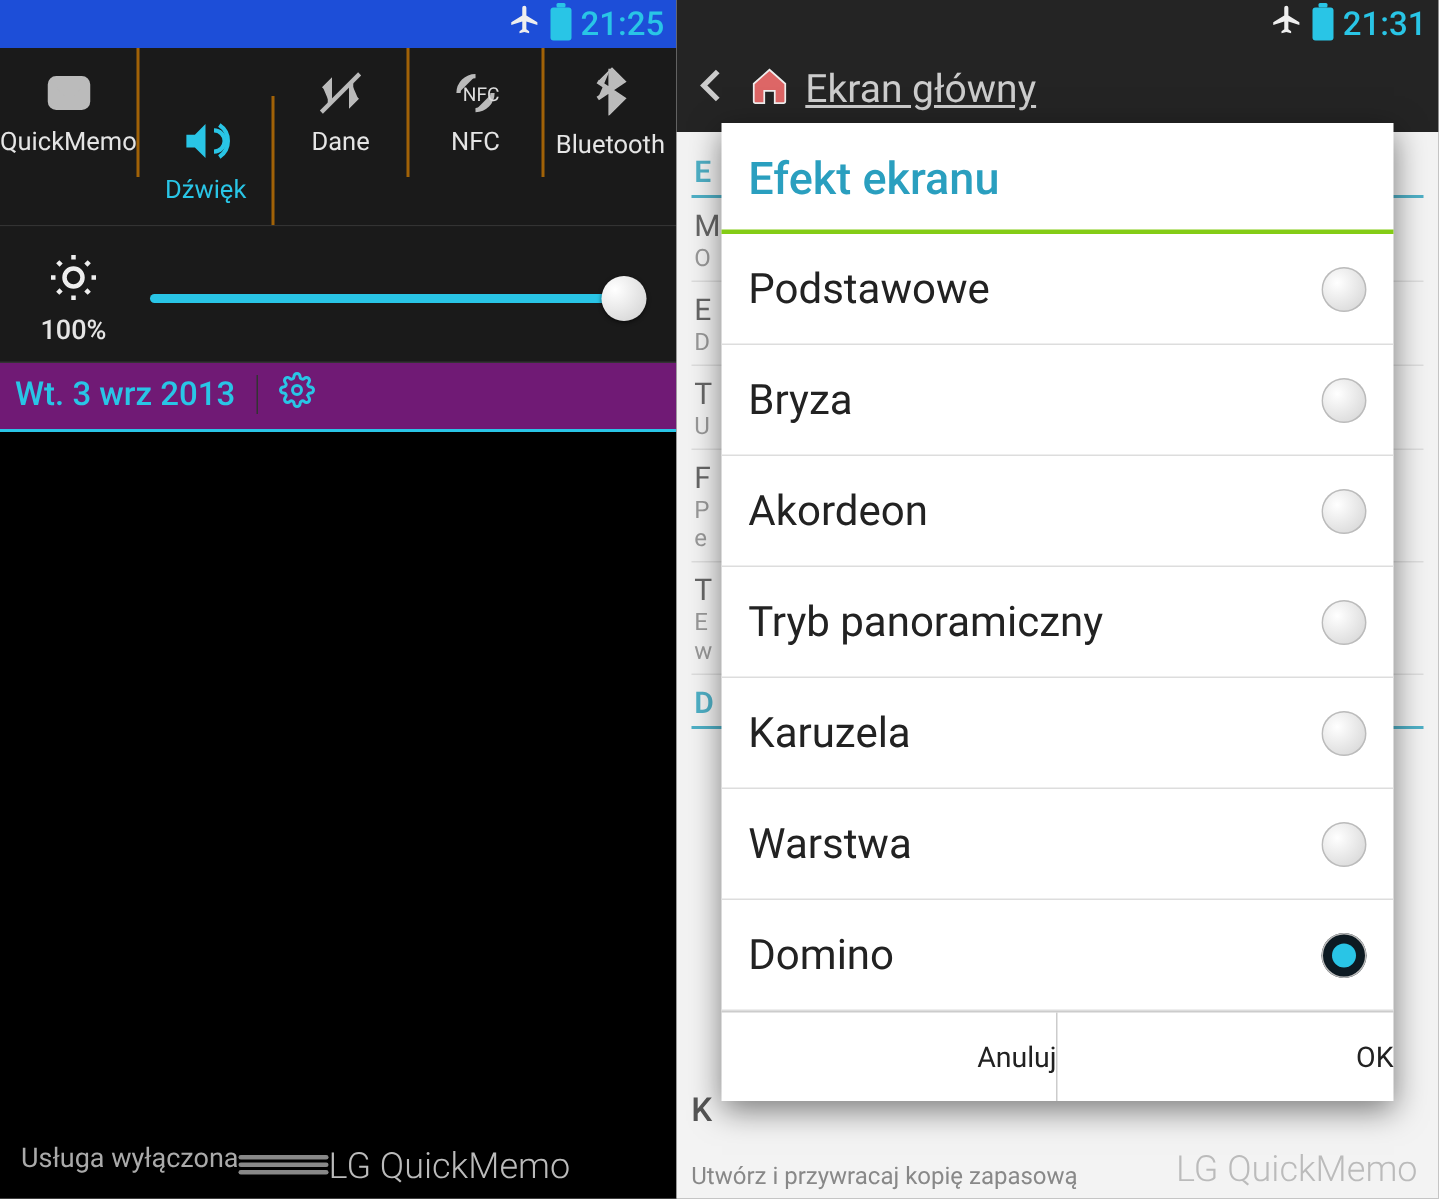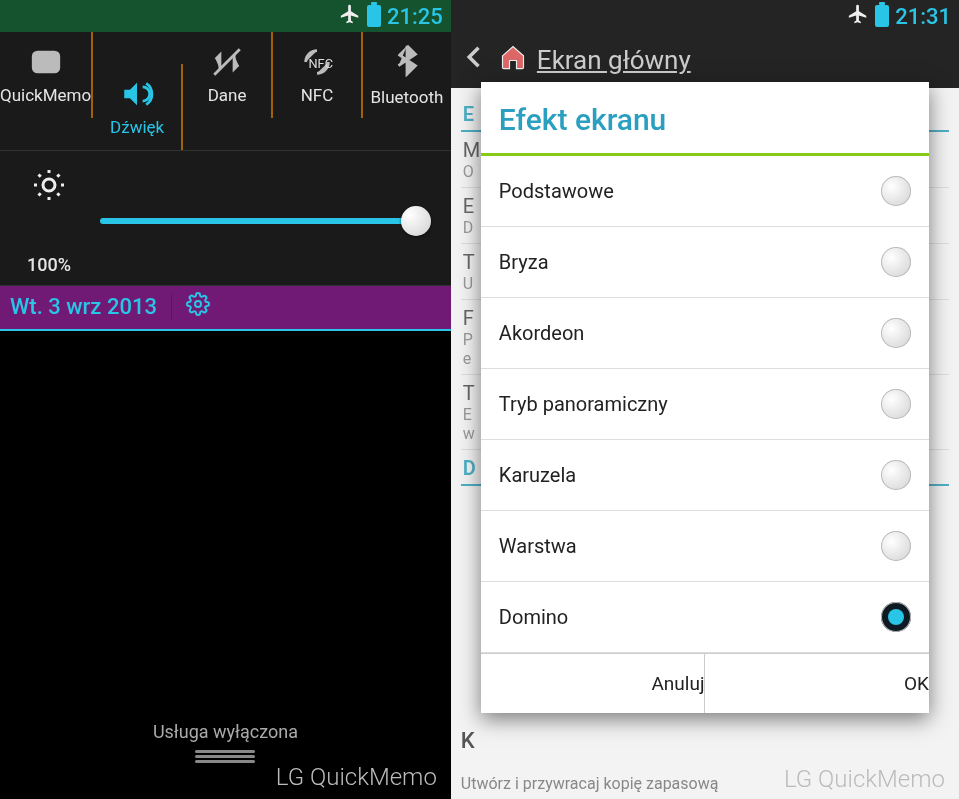--- a/index.html
+++ b/index.html
@@ -20,21 +20,21 @@
     height: 32px;
     display: flex;
     align-items: center;
     justify-content: flex-end;
     padding: 0 8px;
     color: #29c5e6;
     font-size: 22px;
     font-weight: 500;
     gap: 6px;
   }
-  .shot.left .status-bar { background: #14532d; }
+  .shot.left .status-bar { background: #1d4ed8; }
   .shot.right .status-bar { background: rgba(0,0,0,0.85); }
   .battery {
     width: 14px; height: 22px;
     background: #29c5e6;
     border-radius: 2px;
     position: relative;
   }
   .battery::before {
     content: ""; position: absolute; top: -3px; left: 4px;
     width: 6px; height: 3px; background: #29c5e6; border-radius: 1px;
@@ -69,21 +69,21 @@
   .bright-row {
     display: flex;
     align-items: center;
     padding: 16px 12px 10px;
     background: #1a1a1a;
     border-bottom: 1px solid #333;
     gap: 14px;
   }
   .bright-label {
     display: flex; flex-direction: column; align-items: center;
-    color: #e5e5e5; font-size: 18px; font-weight: 500; width: 74px; gap: 45px;
+    color: #e5e5e5; font-size: 18px; font-weight: 500; width: 74px;
   }
   .bright-label svg { width: 36px; height: 36px; margin-bottom: 2px; }
   .slider-track {
     flex: 1; height: 6px; background: #29c5e6;
     border-radius: 3px; position: relative; margin-right: 22px;
   }
   .slider-thumb {
     position: absolute; right: -14px; top: 50%;
     width: 30px; height: 30px; border-radius: 50%;
     background: radial-gradient(circle at 30% 30%, #fff, #cfcfcf);
@@ -103,21 +103,21 @@
   }
   .date-row .sep { width: 1px; height: 26px; background: #333; }
   .date-row .gear svg { width: 24px; height: 24px; }
 
   
   .left-bottom {
     position: absolute; left: 0; right: 0; bottom: 0;
     padding: 10px 14px 8px;
     color: #aaa;
     display: flex;
-    flex-direction: column;
+    flex-direction: row;
     align-items: center;
   }
   .left-bottom .svc {
     font-size: 18px; margin-bottom: 8px;
   }
   .left-bottom .drag {
     width: 60px; height: 3px; background: #888; border-radius: 2px;
     box-shadow: 0 5px 0 #888, 0 10px 0 #888;
     margin-bottom: 10px;
   }
@@ -166,21 +166,21 @@
   }
   .dialog-title {
     color: #2a9fbf; font-size: 30px; font-weight: 500;
     padding: 20px 18px 16px;
     border-bottom: 3px solid #84cc16;
   }
   .opt {
     display: flex; align-items: center; justify-content: space-between;
     padding: 20px 18px;
     border-bottom: 1px solid #ddd;
-    font-size: 20px; color: #222;
+    font-size: 28px; color: #222;
   }
   .radio {
     width: 30px; height: 30px; border-radius: 50%;
     background: radial-gradient(circle at 35% 35%, #fff, #d0d0d0);
     box-shadow: inset 0 0 0 1px #bbb;
   }
   .radio.sel {
     background: #0d1a22;
     display: flex; align-items: center; justify-content: center;
   }

